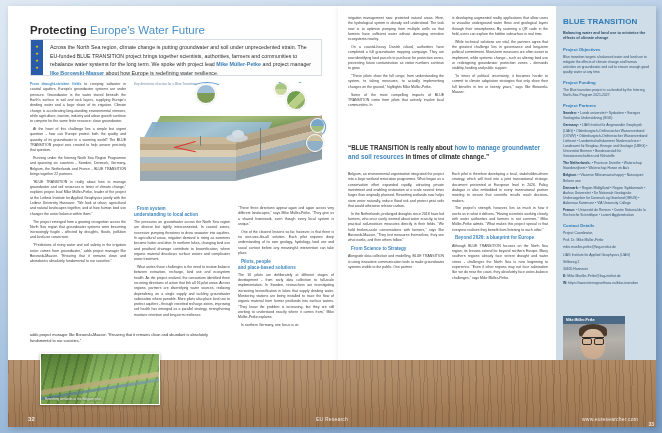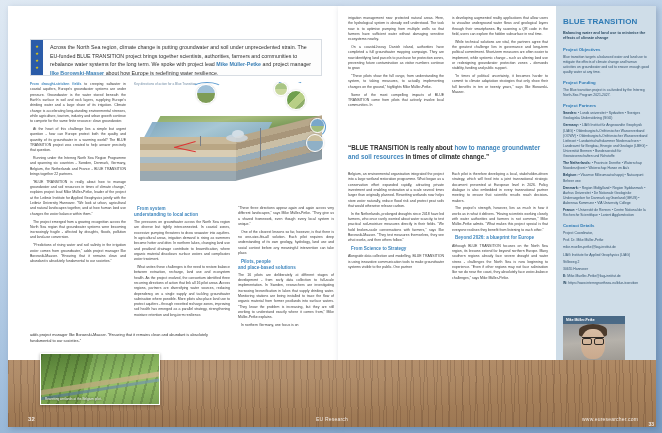--- a/index.html
+++ b/index.html
@@ -271,20 +271,24 @@
     position: absolute; right: 8px; bottom: 6px; color:#f0e8e0; font-size: 5px; font-weight:bold;
   }
 </style>
 </head>
 <body>
 
 <div class="spread">
 
   <div class="page page-left">
 
+    <div class="headline">
+      <span>Protecting</span>
+      <span class="hl-blue">Europe's Water Future</span>
+    </div>
 
     <div class="standfirst-box">
       <div class="eu-flag">
         <span>★</span>
         <span>★</span>
         <span>★</span>
         <span>★</span>
       </div>
       <div class="standfirst-text">
         <span>Across the North Sea region, climate change is putting groundwater and soil under unprecedented strain. The EU-funded BLUE TRANSITION project brings together scientists, authorities, farmers and communities to rebalance water systems for the long term. We spoke with project lead </span><b>Mike Müller-Petke</b><span> and project manager </span><b>Ilke Borowski-Maaser</b><span> about how Europe is redefining water resilience.</span>

